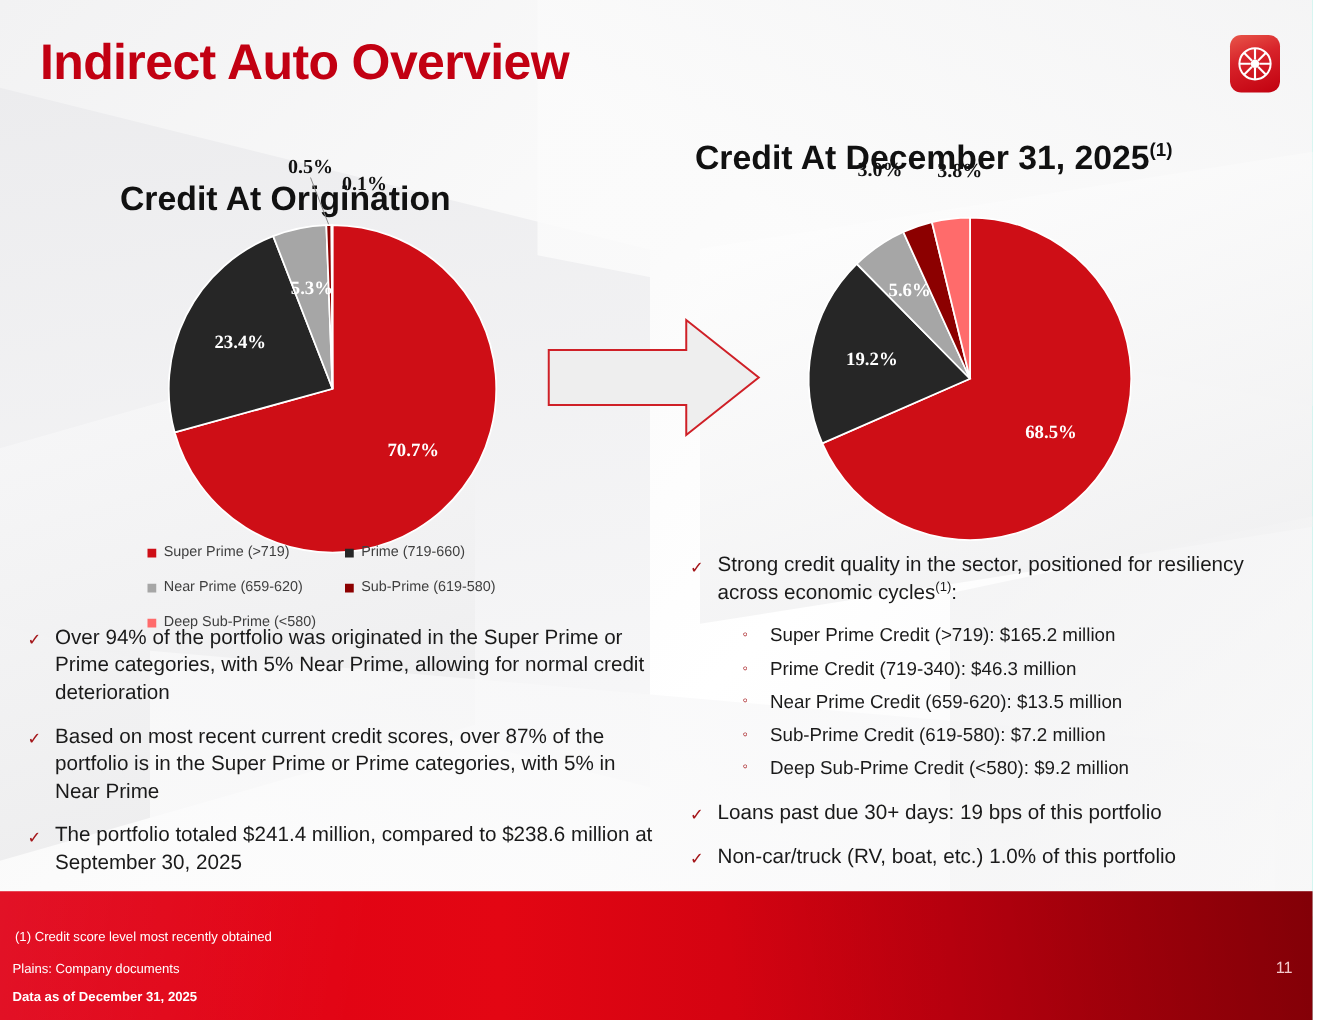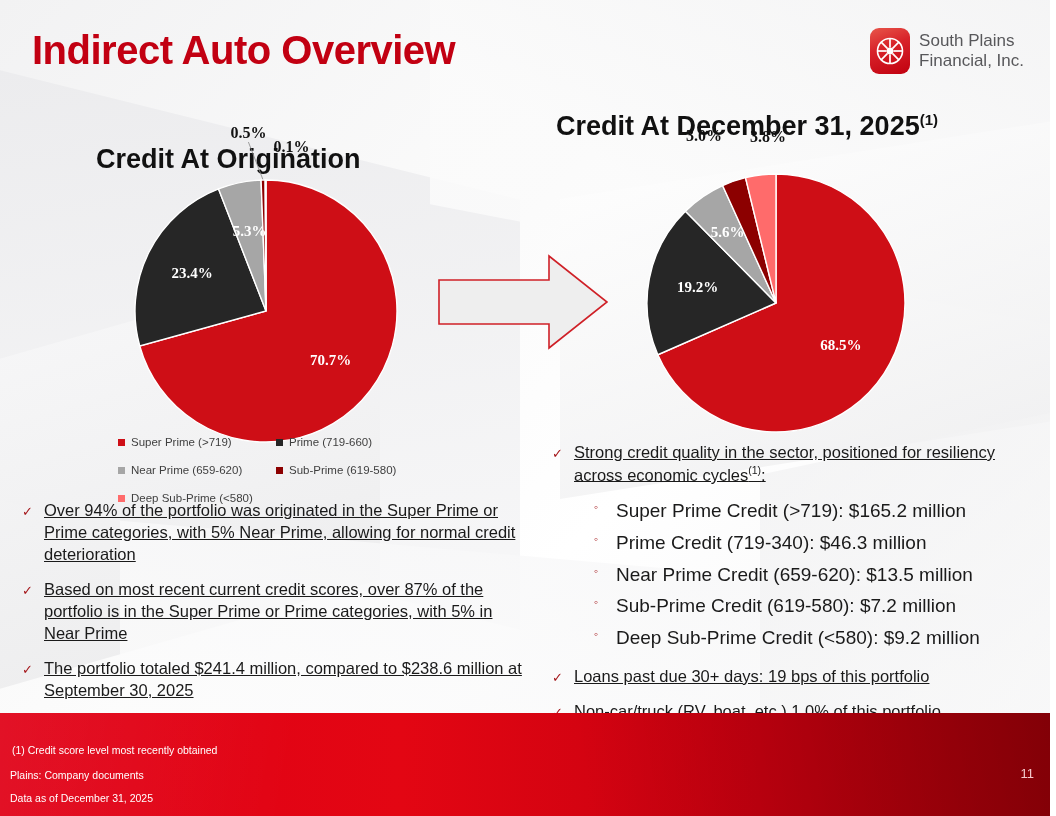--- a/index.html
+++ b/index.html
@@ -184,21 +184,20 @@
     font-size: 13px;
     line-height: 1.35;
     flex: none;
     width: 13px;
     padding-top: 3px;
   }
   .bullet-text {
     font-size: 16.5px;
     line-height: 1.33;
     color: #1a1a1a;
-    text-decoration: underline;
   }
   .bullet-text sup { font-size: 10.5px; }
 
   .sub-list {
     margin: 7px 0 0 42px;
   }
   .sub-bullet {
     display: flex;
     align-items: flex-start;
     gap: 13px;
@@ -206,21 +205,21 @@
   }
   .sub-bullet:last-child { margin-bottom: 0; }
   .circ {
     color: #a4161a;
     font-size: 12px;
     line-height: 1.4;
     flex: none;
     width: 9px;
   }
   .sub-text {
-    font-size: 19px;
+    font-size: 15px;
     line-height: 1.3;
     color: #1a1a1a;
     white-space: nowrap;
   }
 
   
   #footer {
     position: absolute;
     left: 0;
     bottom: 0;
@@ -233,21 +232,21 @@
     color: #ffffff;
   }
   .footer-line {
     position: absolute;
     left: 10px;
     font-size: 10.5px;
     white-space: nowrap;
   }
   #footer-note  { top: 31px; left: 12px; }
   #footer-src   { top: 56px; }
-  #footer-data  { top: 79px; }
+  #footer-data  { top: 79px; font-weight: bold; }
   #page-number {
     position: absolute;
     right: 22px;
     top: 53px;
     font-size: 13px;
     color: #f3c9cc;
   }
 </style>
 </head>
 <body>
@@ -273,24 +272,20 @@
           <line x1="14" y1="1.5" x2="14" y2="10.6"></line>
           <line x1="14" y1="17.4" x2="14" y2="26.5"></line>
           <line x1="1.5" y1="14" x2="10.6" y2="14"></line>
           <line x1="17.4" y1="14" x2="26.5" y2="14"></line>
           <line x1="5.2" y1="5.2" x2="11.6" y2="11.6"></line>
           <line x1="16.4" y1="16.4" x2="22.8" y2="22.8"></line>
           <line x1="22.8" y1="5.2" x2="16.4" y2="11.6"></line>
           <line x1="11.6" y1="16.4" x2="5.2" y2="22.8"></line>
         </g>
       </svg>
-    </div>
-    <div class="logo-text">
-      <div>South Plains</div>
-      <div>Financial, Inc.</div>
     </div>
   </div>
 
   <div class="chart-heading" id="heading-left">
     <span>Credit At Origination</span>
   </div>
   <div class="chart-heading" id="heading-right">
     <span>Credit At December 31, 2025</span><sup>(1)</sup>
   </div>
 

